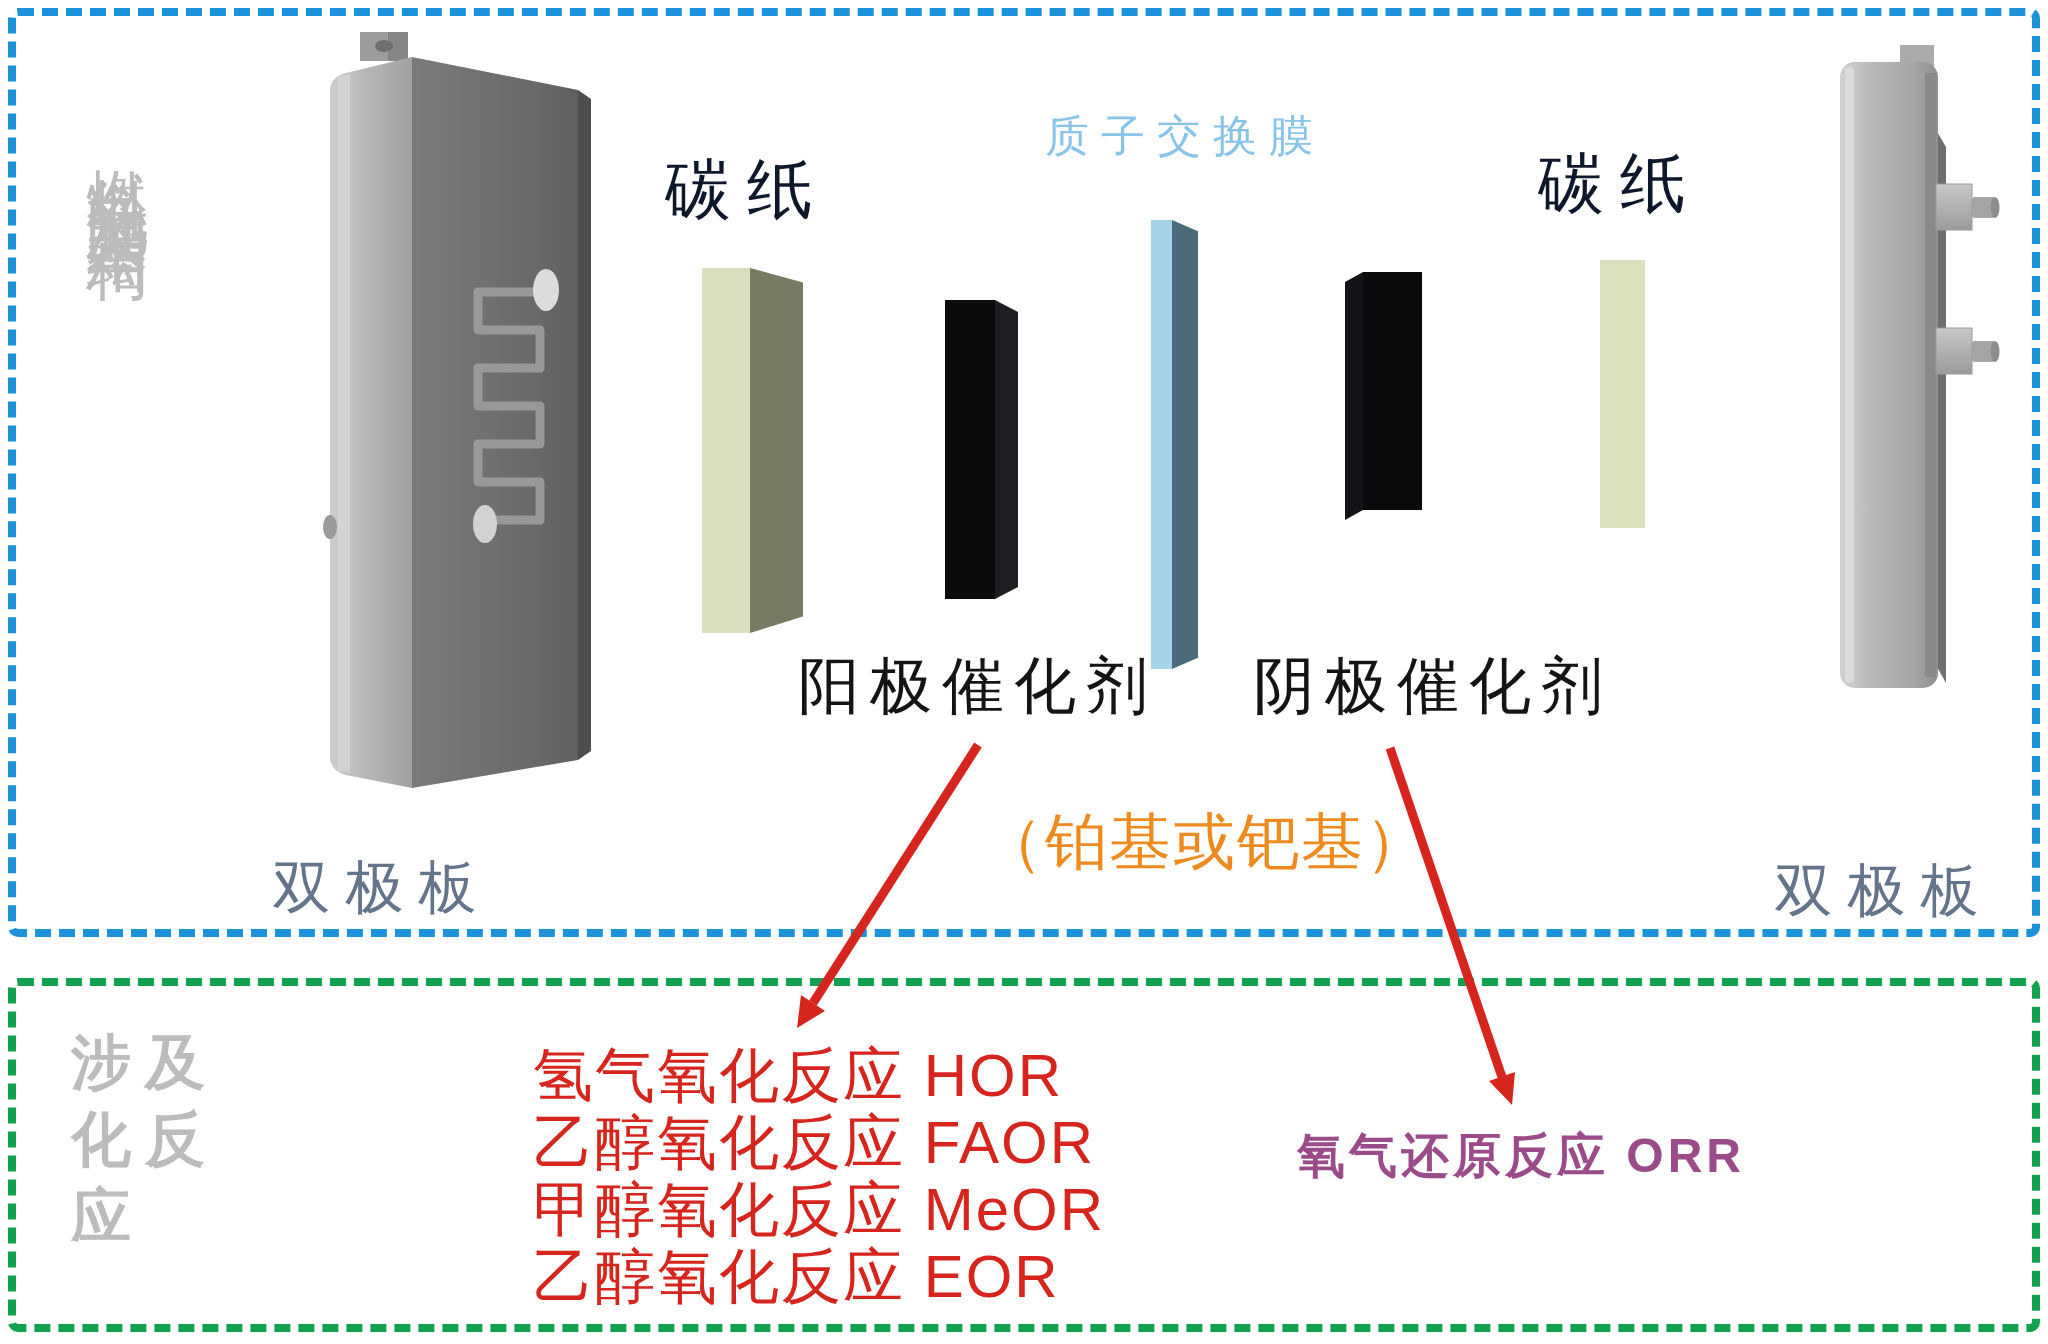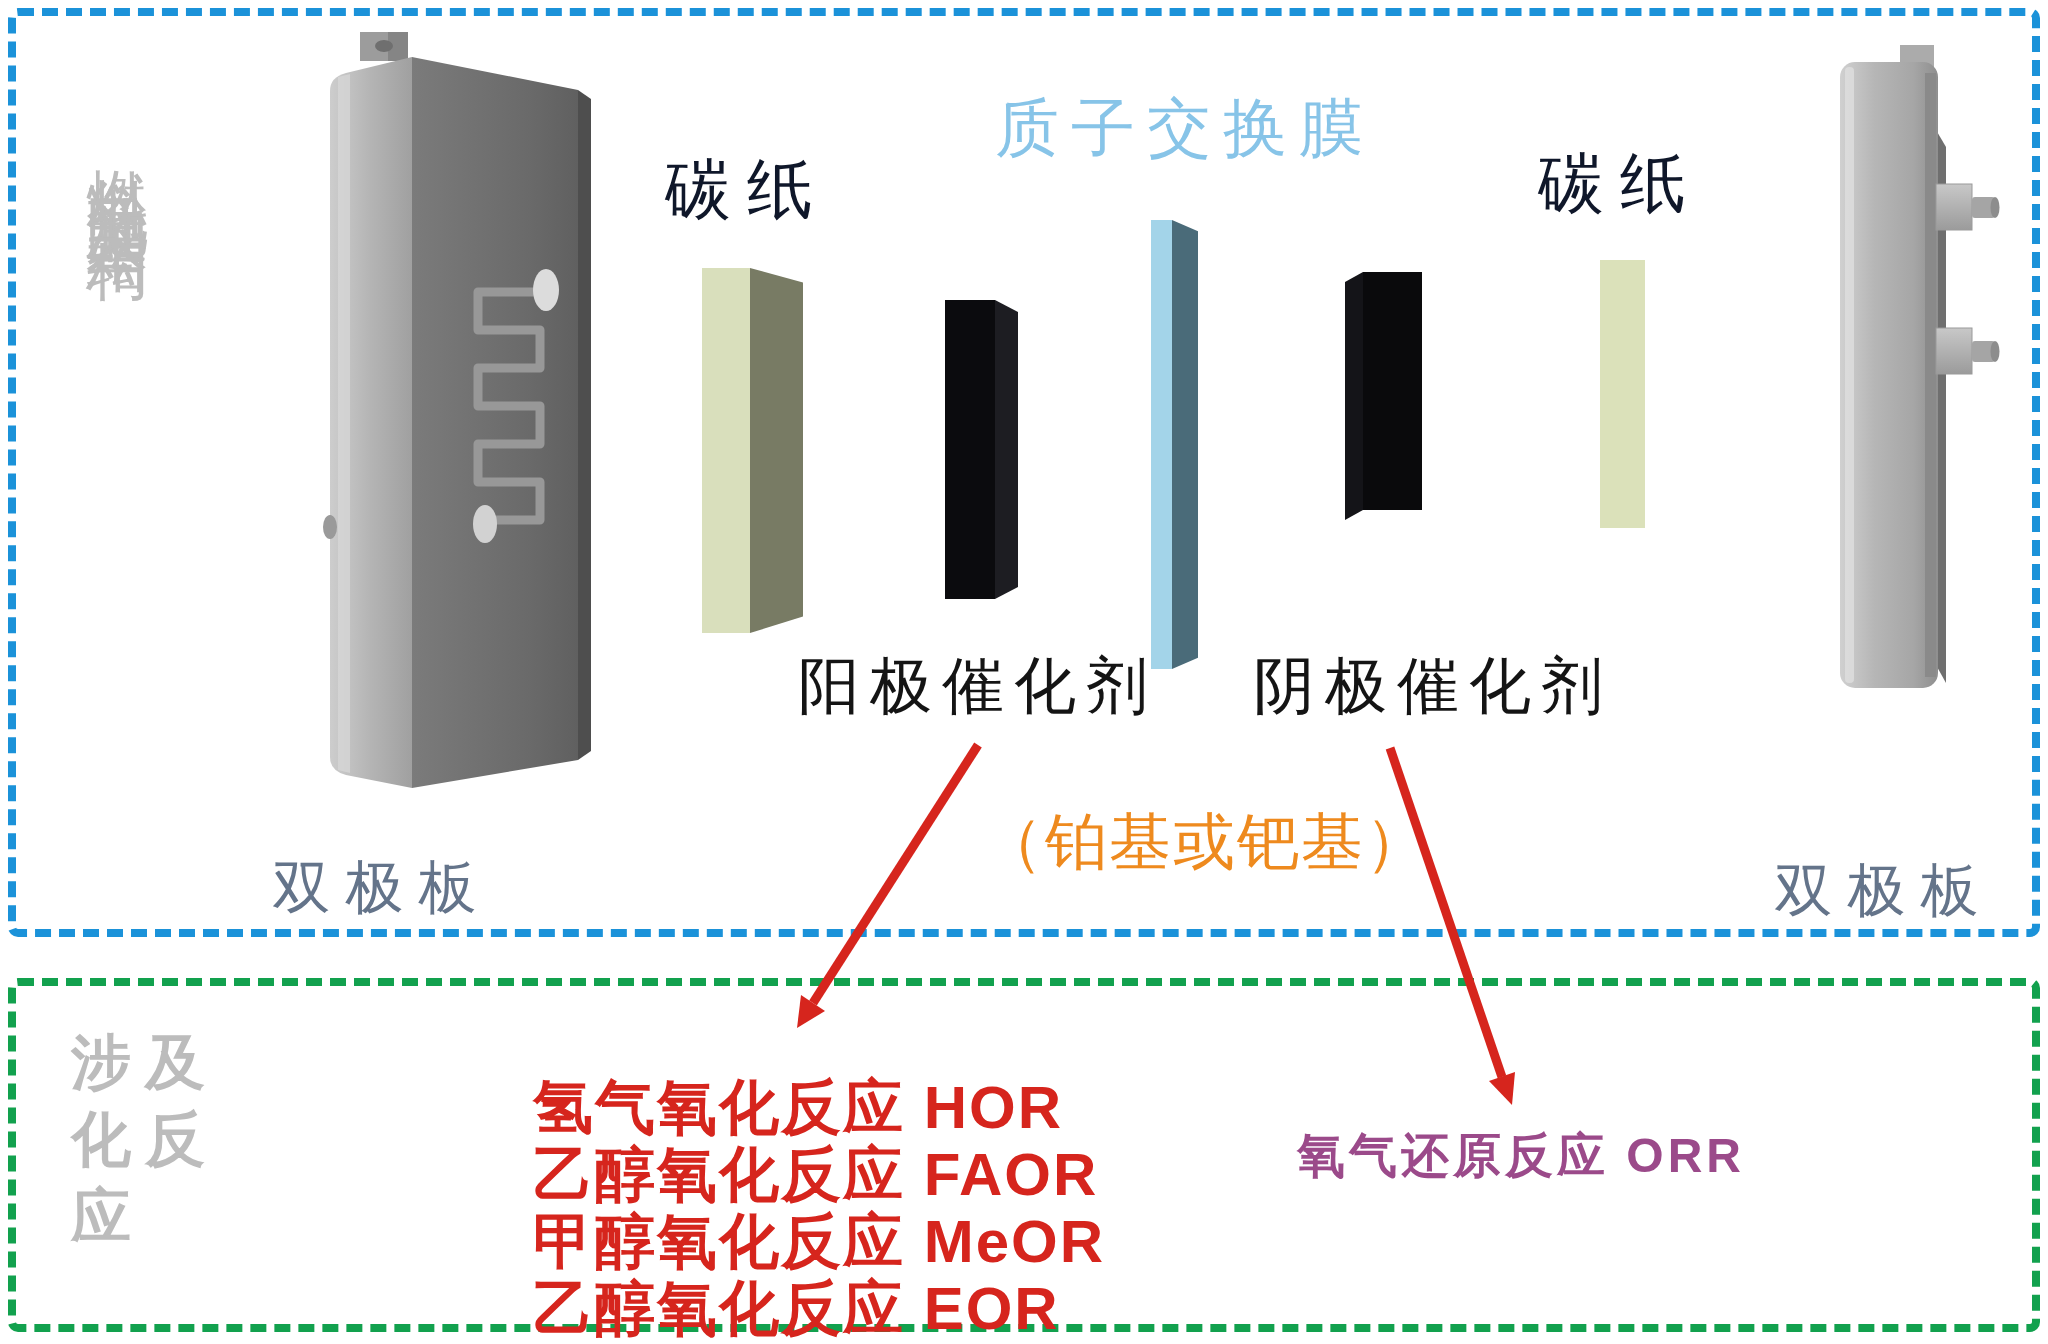--- a/index.html
+++ b/index.html
@@ -34,26 +34,26 @@
   .mem-side{left:1172px;top:220px;width:26px;height:449px;background:#4a6b79;
     clip-path:polygon(0 0,100% 2.5%,100% 97.5%,0 100%);}
   .cathode-side{left:1345px;top:272px;width:18px;height:248px;background:#141418;
     clip-path:polygon(0 4%,100% 0,100% 96%,0 100%);}
   .cathode-front{left:1363px;top:272px;width:59px;height:238px;background:#0a0a0c;}
   .carbon2{left:1600px;top:260px;width:45px;height:268px;background:#dbe1ba;}
 
   
   .lbl{position:absolute;white-space:nowrap;transform:translate(-50%,-50%);}
   .lbl-carbon{font-size:66px;letter-spacing:16px;color:#0f172a;font-weight:500;}
-  .lbl-membrane{font-size:64px;letter-spacing:12px;color:#87c4e8;font-weight:500;}
+  .lbl-membrane{font-size:44px;letter-spacing:12px;color:#87c4e8;font-weight:500;margin-top:8px;}
   .lbl-catalyst{font-size:62px;letter-spacing:10px;color:#141414;font-weight:500;}
   .lbl-note{font-size:62px;letter-spacing:2px;color:#ee8a1e;font-weight:500;}
   .lbl-bipolar{font-size:58px;letter-spacing:15px;color:#64748a;font-weight:500;}
 
-  .reactions-anode{position:absolute;left:533px;top:1042px;color:#d6251d;font-weight:700;margin-top:32px;}
+  .reactions-anode{position:absolute;left:533px;top:1042px;color:#d6251d;font-weight:400;}
   .reactions-anode .rline{font-size:60px;line-height:67px;letter-spacing:2px;white-space:nowrap;}
   .reaction-cathode{position:absolute;left:1297px;top:1124px;color:#9b4a8a;font-weight:600;
     font-size:48px;letter-spacing:4px;white-space:nowrap;}
 
   svg{position:absolute;display:block;}
   .overlay{left:0;top:0;pointer-events:none;}
 </style>
 </head>
 <body>
 

